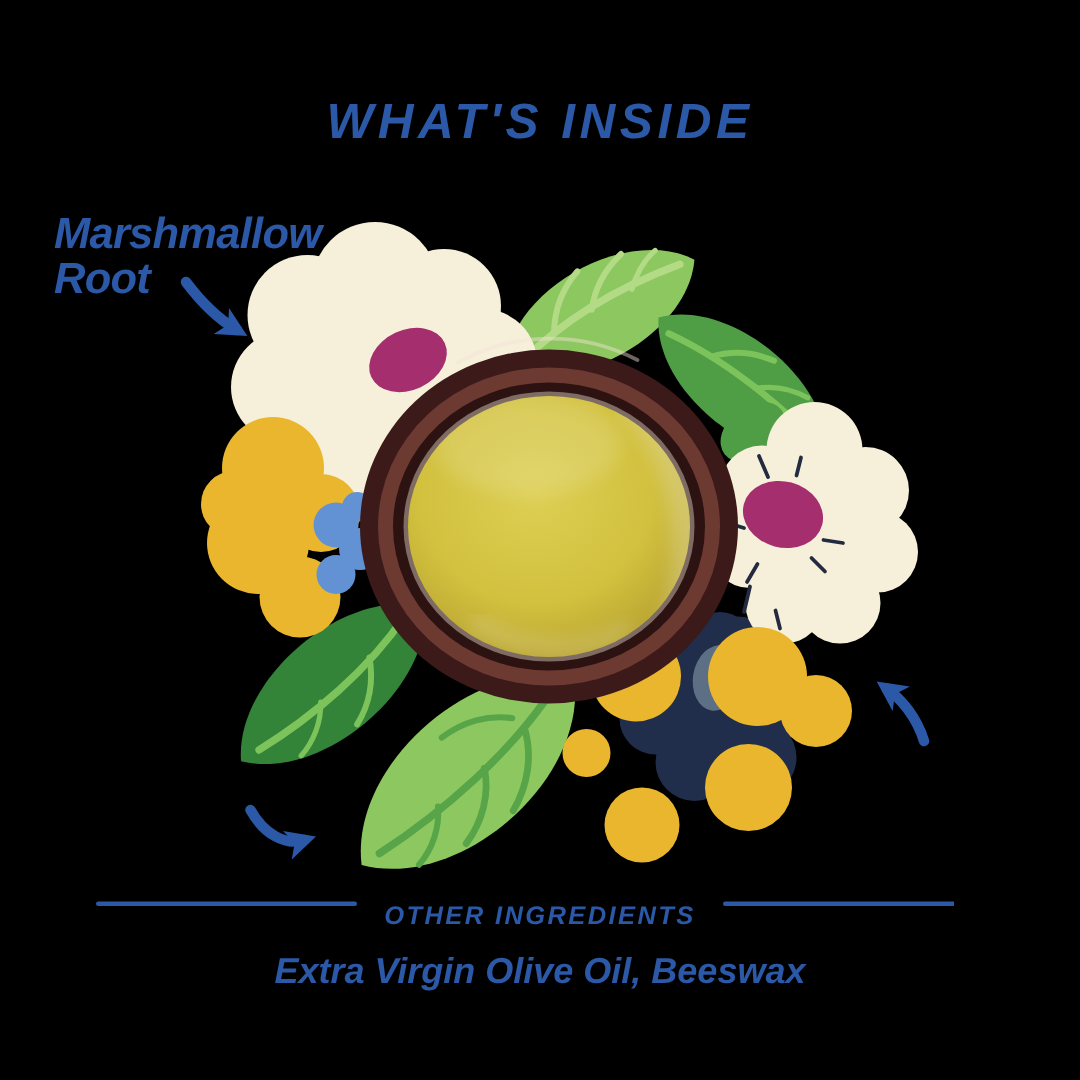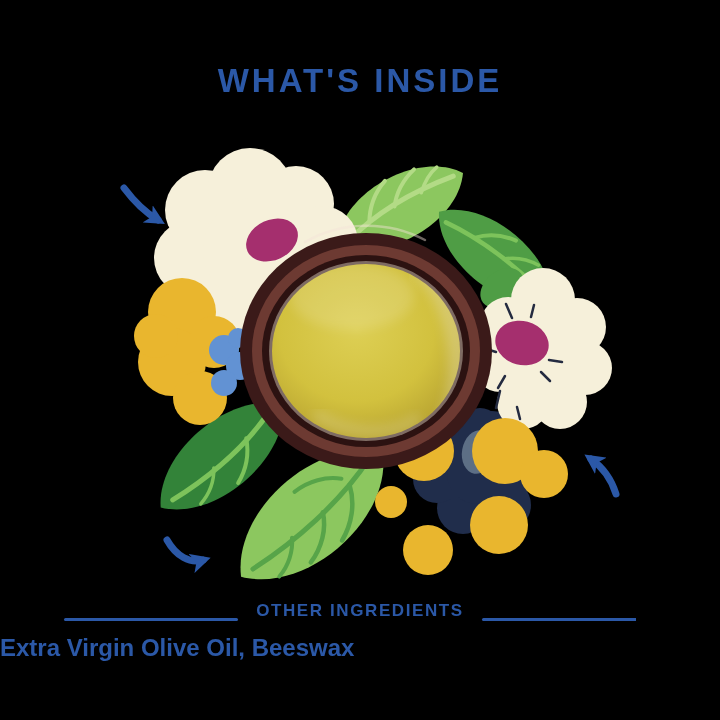--- a/index.html
+++ b/index.html
@@ -6,35 +6,35 @@
     --text-blue:#2b58a7; --cream:#f6f0da; --magenta:#a52f6e; --yellow:#e9b62e;
     --blue-flower:#6292d3; --navy:#202d4b; --slate:#5d6f85;
     --leaf-light:#8cc75f; --leaf-mid:#4f9d45; --leaf-dark:#338339;
     --leaf-vein-light:#b3db86; --leaf-vein-mid:#7dc35b; --leaf-vein-dark:#57a449;
     --jar-dark:#3b1a19; --jar-mid:#6d3a32; --jar-deep:#2c1211; --jar-ring:#8d7b72;
     --balm-light:#ddcf54; --balm:#d2c13e; --balm-deep:#ae982c;
     --background:#000000;
   }
   html,body{margin:0;padding:0;background:#000;}
   .stage{position:relative;width:636px;height:720px;background:var(--background);
-         overflow:hidden;font-family:"Liberation Sans",sans-serif;}
+         overflow:hidden;font-family:"Liberation Sans",sans-serif;font-style:italic;}
   svg.art{position:absolute;left:0;top:0;}
   .txt{position:absolute;color:var(--text-blue);font-weight:700;}
   .page-title{left:0;top:62px;width:720px;text-align:center;font-size:33px;
               letter-spacing:3px;}
   .lbl{font-size:29px;line-height:30px;letter-spacing:-0.5px;}
   .lbl-marshmallow{left:36px;top:141px;}
   .lbl-plantain{left:84px;top:492px;font-size:27px;line-height:29px;}
   .lbl-calendula{left:554px;top:500px;font-size:27px;line-height:29px;}
   .footer-row{position:absolute;left:0;top:601px;width:720px;display:flex;
-              align-items:flex-end;justify-content:center;gap:18px;}
+              align-items:flex-start;justify-content:center;gap:18px;}
   .rule{width:174px;height:3px;background:var(--text-blue);border-radius:2px;}
   .footer-heading{color:var(--text-blue);font-weight:700;font-size:17px;
                   letter-spacing:1.6px;white-space:nowrap;}
-  .ingredients{left:0;top:634px;width:720px;text-align:left;font-size:24px;
+  .ingredients{left:0;top:634px;width:720px;text-align:center;font-size:24px;
                letter-spacing:0;}
 </style>
 </head>
 <body>
 
 <div class="stage">
 
   <svg class="art" width="720" height="720" viewBox="0 0 720 720">
     <defs>
       <radialGradient id="balmGrad" cx="45%" cy="38%" r="75%">
@@ -165,20 +165,24 @@
       <path d="M305,242 A118,110 0 0 1 425,240" fill="none" stroke="#f3e3d6" stroke-width="2.5" opacity="0.45" stroke-linecap="round"></path>
     </g>
 
     <path d="M124,188 C136,204 146,213 158,220" marker-end="url(#ah)" style="fill:none;stroke:var(--text-blue);stroke-width:7;stroke-linecap:round"></path>
     <path d="M167,540 C176,556 190,564 203,560" marker-end="url(#ah)" style="fill:none;stroke:var(--text-blue);stroke-width:7;stroke-linecap:round"></path>
     <path d="M616,494 C611,478 601,466 591,459" marker-end="url(#ah)" style="fill:none;stroke:var(--text-blue);stroke-width:7;stroke-linecap:round"></path>
   </svg>
 
   <div class="txt page-title">WHAT'S INSIDE</div>
 
+  <div class="txt lbl lbl-marshmallow">
+    <div>Marshmallow</div>
+    <div>Root</div>
+  </div>
 
   <div class="txt lbl lbl-plantain">
   </div>
 
   <div class="txt lbl lbl-calendula">
   </div>
 
   <div class="footer-row">
     <div class="rule"></div>
     <div class="footer-heading">OTHER INGREDIENTS</div>

